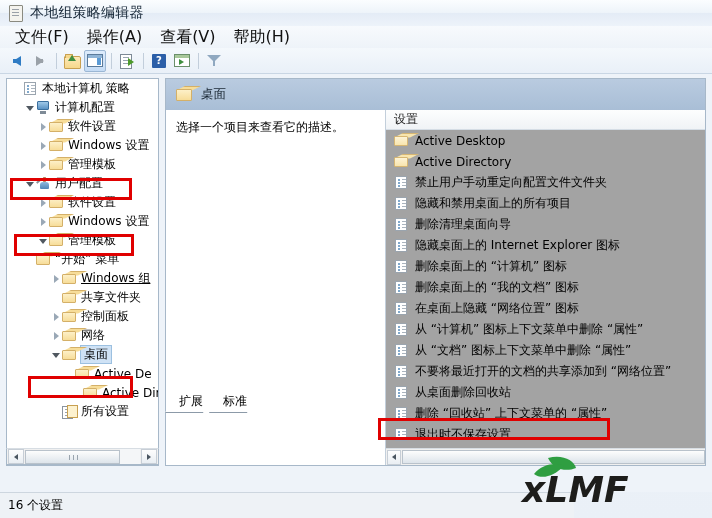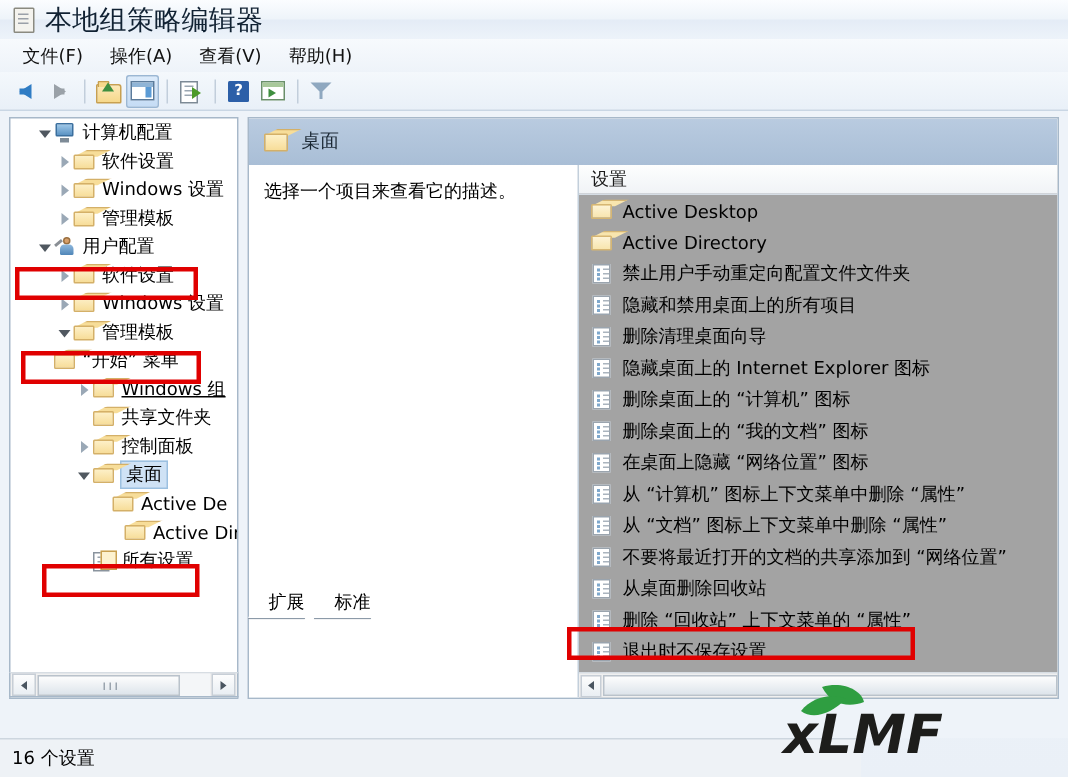--- a/index.html
+++ b/index.html
@@ -30,31 +30,31 @@
   .doc-glyph {
     width: 12px; height: 15px; background: #f4f3ee;
     border: 1px solid #8a8a80; border-radius: 1px;
     position: relative; margin-left: 1px;
   }
   .doc-glyph::before {
     content:""; position:absolute; left:2px; top:3px; width:7px; height:1px;
     background:#9aa0a8; box-shadow: 0 3px 0 #9aa0a8, 0 6px 0 #9aa0a8;
   }
   .titlebar .tb-text {
-    font-size: 18px; color: #123; letter-spacing: .2px;
+    font-size: 14px; color: #123; letter-spacing: .2px;
   }
 
   
   .menubar {
     position: absolute; left: 0; top: 26px; width: 712px; height: 22px;
     display: flex; align-items: center;
     background: linear-gradient(to bottom, #f7fafd 0%, #eef3f9 100%);
   }
   .menu-item {
-    padding: 2px 9px; font-size: 12px; color: #111; cursor: default; white-space: nowrap;
+    padding: 2px 9px; font-size: 16px; color: #111; cursor: default; white-space: nowrap;
   }
   .menu-item:first-child { margin-left: 6px; }
 
   
   .toolbar {
     position: absolute; left: 0; top: 48px; width: 712px; height: 26px;
     background: linear-gradient(to bottom, #f4f8fc 0%, #e9f0f8 100%);
     border-bottom: 1px solid #c9d6e4;
     display: flex; align-items: center; padding-left: 6px; box-sizing: border-box;
   }
@@ -332,20 +332,27 @@
     <div class="tb-sep"></div>
     <div class="tb-btn">
       <div class="icn-filter"></div>
     </div>
   </div>
 
   <div class="main">
 
     <div class="tree-panel">
       <div class="tree-scroll" id="tree-scroll">
+          <div class="tnode" style="padding-left: 4px;">
+            <span class="twist"></span>
+            <span class="docicon">
+              <span class="pg"></span>
+            </span>
+            <span class="tlabel">本地计算机 策略</span>
+          </div>
           <div class="tnode" style="padding-left: 17px;">
             <span class="twist">
               <span class="tw-expanded"></span>
             </span>
             <span class="cicon">
               <span class="mon"></span>
               <span class="base"></span>
             </span>
             <span class="tlabel">计算机配置</span>
           </div>
@@ -448,20 +455,30 @@
           </div>
           <div class="tnode" style="padding-left: 43px;">
             <span class="twist">
               <span class="tw-collapsed"></span>
             </span>
             <span class="ficon">
               <span class="tab"></span>
               <span class="body"></span>
             </span>
             <span class="tlabel">控制面板</span>
+          </div>
+          <div class="tnode" style="padding-left: 43px;">
+            <span class="twist">
+              <span class="tw-collapsed"></span>
+            </span>
+            <span class="ficon">
+              <span class="tab"></span>
+              <span class="body"></span>
+            </span>
+            <span class="tlabel">网络</span>
           </div>
           <div class="tnode selected" style="padding-left: 43px;">
             <span class="twist">
               <span class="tw-expanded"></span>
             </span>
             <span class="ficon">
               <span class="tab"></span>
               <span class="body"></span>
             </span>
             <span class="tlabel">桌面</span>

